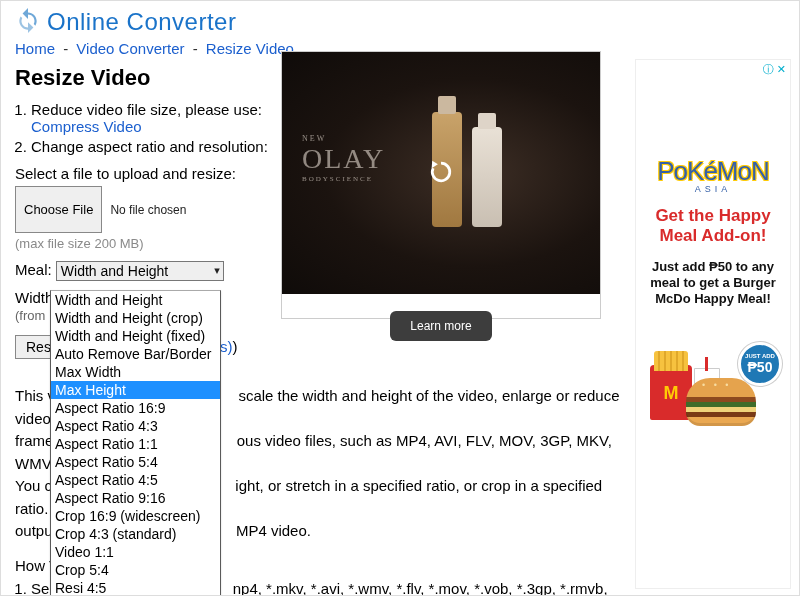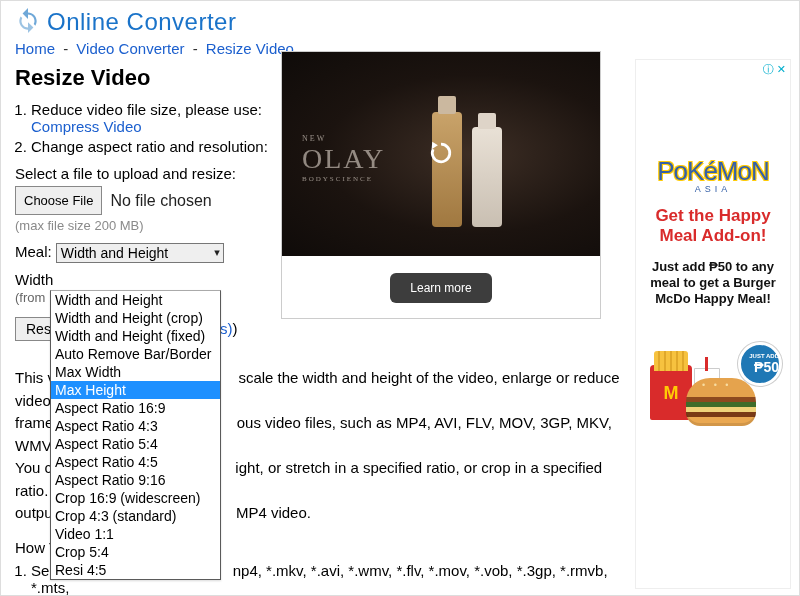--- a/index.html
+++ b/index.html
@@ -26,23 +26,23 @@
   .breadcrumbs { margin: 4px 0 8px 0; font-size: 15px; }
   .breadcrumbs a, .link { color: #1b5fce; text-decoration: none; cursor: pointer; }
   .breadcrumbs .sep { color: #333; margin: 0 4px; }
   h1.page-title { font-size: 22px; margin: 6px 0 10px 0; font-weight: bold; }
   ol { margin: 0 0 10px 16px; padding: 0; }
   ol li { margin: 3px 0; font-size: 15px; }
   .label { margin: 6px 0 4px 0; font-size: 15px; }
   .file-row { display: flex; align-items: center; gap: 8px; margin-bottom: 3px; }
   .choose-btn {
     border: 1px solid #888; background: #efefef;
-    padding: 6px 8px; font-size: 13px; cursor: pointer;
-  }
-  .file-status { font-size: 16px; color: #222; }
+    padding: 15px 8px; font-size: 13px; cursor: pointer;
+  }
+  .file-status { font-size: 12px; color: #222; }
   .hint { color: #8a8a8a; font-size: 13px; margin-bottom: 10px; }
   .size-row { margin-bottom: 6px; font-size: 15px; }
   .select-fake {
     display: inline-block; position: relative;
     border: 1px solid #777; background: #efefef;
     padding: 1px 20px 1px 4px; font-size: 14px; width: 168px;
     cursor: pointer; height: 20px; vertical-align: middle;
   }
   .select-fake .chev {
     position: absolute; right: 3px; top: 2px; font-size: 11px; color: #222;
@@ -76,21 +76,21 @@
   .ad-inline {
     position: absolute;
     left: 280px; top: 50px;
     width: 320px; height: 268px;
     border: 1px solid #ccc;
     background: #fff;
     z-index: 5;
   }
   .ad-inline .dark {
     position: relative;
-    height: 204px;
+    height: 242px;
     background: radial-gradient(ellipse at 60% 50%, #3d2e25 0%, #1b130f 55%, #0f0b09 100%);
     display: flex; align-items: center; justify-content: center;
     color: rgba(255,255,255,0.65); font-size: 11px;
   }
   .olay-text { position: absolute; left: 20px; top: 82px; color: rgba(225,215,205,0.6); font-family: Georgia, serif; }
   .olay-text .new { font-size: 8px; letter-spacing: 2px; }
   .olay-text .brand { font-size: 28px; letter-spacing: 2px; }
   .olay-text .sub { font-size: 7px; letter-spacing: 2px; }
   .bottle { position: absolute; border-radius: 4px; }
   .bottle.b1 { left: 150px; top: 60px; width: 30px; height: 115px; background: linear-gradient(#c9a36a,#a07840); }
@@ -126,21 +126,21 @@
   .get-hm { color:#d92b2b; font-weight:bold; font-size:17px; line-height:1.2; margin-top:12px; }
   .add50 { margin-top:12px; font-size:13px; font-weight:bold; line-height:1.25; color:#111; }
   .food { position:relative; margin-top:12px; height:100px; }
   .fries { position:absolute; left:10px; bottom:0; width:42px; height:55px; background:#d92b2b; border-radius:4px 4px 2px 2px; }
   .fries::before { content:""; position:absolute; top:-14px; left:4px; right:4px; height:20px; background:repeating-linear-gradient(90deg,#f6c23f 0 4px,#e0a82a 4px 6px); border-radius:3px 3px 0 0; }
   .fries .m { position:absolute; top:18px; left:50%; transform:translateX(-50%); color:#ffcb05; font-weight:bold; font-size:18px; font-family:Arial; }
   .drink { position:absolute; left:54px; bottom:0; width:26px; height:52px; background:linear-gradient(#fff 0 14px,#4a2a13 14px); border:1px solid #ccc; border-radius:0 0 3px 3px; }
   .drink::before { content:""; position:absolute; top:-12px; left:10px; width:3px; height:14px; background:#d92b2b; }
   .burger { position:absolute; left:46px; bottom:-6px; width:70px; height:48px; border-radius:24px 24px 14px 14px; background:linear-gradient(#e5a34d 0 40%, #8d4a1f 40% 50%, #3f6d2a 50% 60%, #f0d37a 60% 70%, #7a3a15 70% 82%, #eaa851 82%); box-shadow: inset 0 -3px 0 rgba(0,0,0,0.1); }
   .burger::after { content:"• • •"; position:absolute; top:2px; left:16px; color:#f7dca0; font-size:9px; letter-spacing:3px; }
-  .p50 { position:absolute; right:4px; bottom:34px; width:44px; height:44px; border-radius:50%; background:#1f78b5; color:#fff; display:flex; flex-direction:column; align-items:flex-end; justify-content:center; font-weight:bold; border:3px solid #fff; box-shadow:0 0 0 1px #ccc; }
+  .p50 { position:absolute; right:4px; bottom:34px; width:44px; height:44px; border-radius:50%; background:#1f78b5; color:#fff; display:flex; flex-direction:column; align-items:center; justify-content:center; font-weight:bold; border:3px solid #fff; box-shadow:0 0 0 1px #ccc; }
   .p50 .ja { font-size:6px; }
   .p50 .amt { font-size:14px; }
 </style>
 </head>
 <body>
 
 <div class="main">
   <div class="logo-row">
     <span class="logo-icon">
       <svg viewBox="0 0 24 24">
@@ -227,20 +227,21 @@
 
 <div class="dropdown" id="size-dropdown">
     <div class="opt">Width and Height</div>
     <div class="opt">Width and Height (crop)</div>
     <div class="opt">Width and Height (fixed)</div>
     <div class="opt">Auto Remove Bar/Border</div>
     <div class="opt">Max Width</div>
     <div class="opt selected">Max Height</div>
     <div class="opt">Aspect Ratio 16:9</div>
     <div class="opt">Aspect Ratio 4:3</div>
+    <div class="opt">Aspect Ratio 1:1</div>
     <div class="opt">Aspect Ratio 5:4</div>
     <div class="opt">Aspect Ratio 4:5</div>
     <div class="opt">Aspect Ratio 9:16</div>
     <div class="opt">Crop 16:9 (widescreen)</div>
     <div class="opt">Crop 4:3 (standard)</div>
     <div class="opt">Video 1:1</div>
     <div class="opt">Crop 5:4</div>
     <div class="opt">Resi 4:5</div>
   </div>
 

